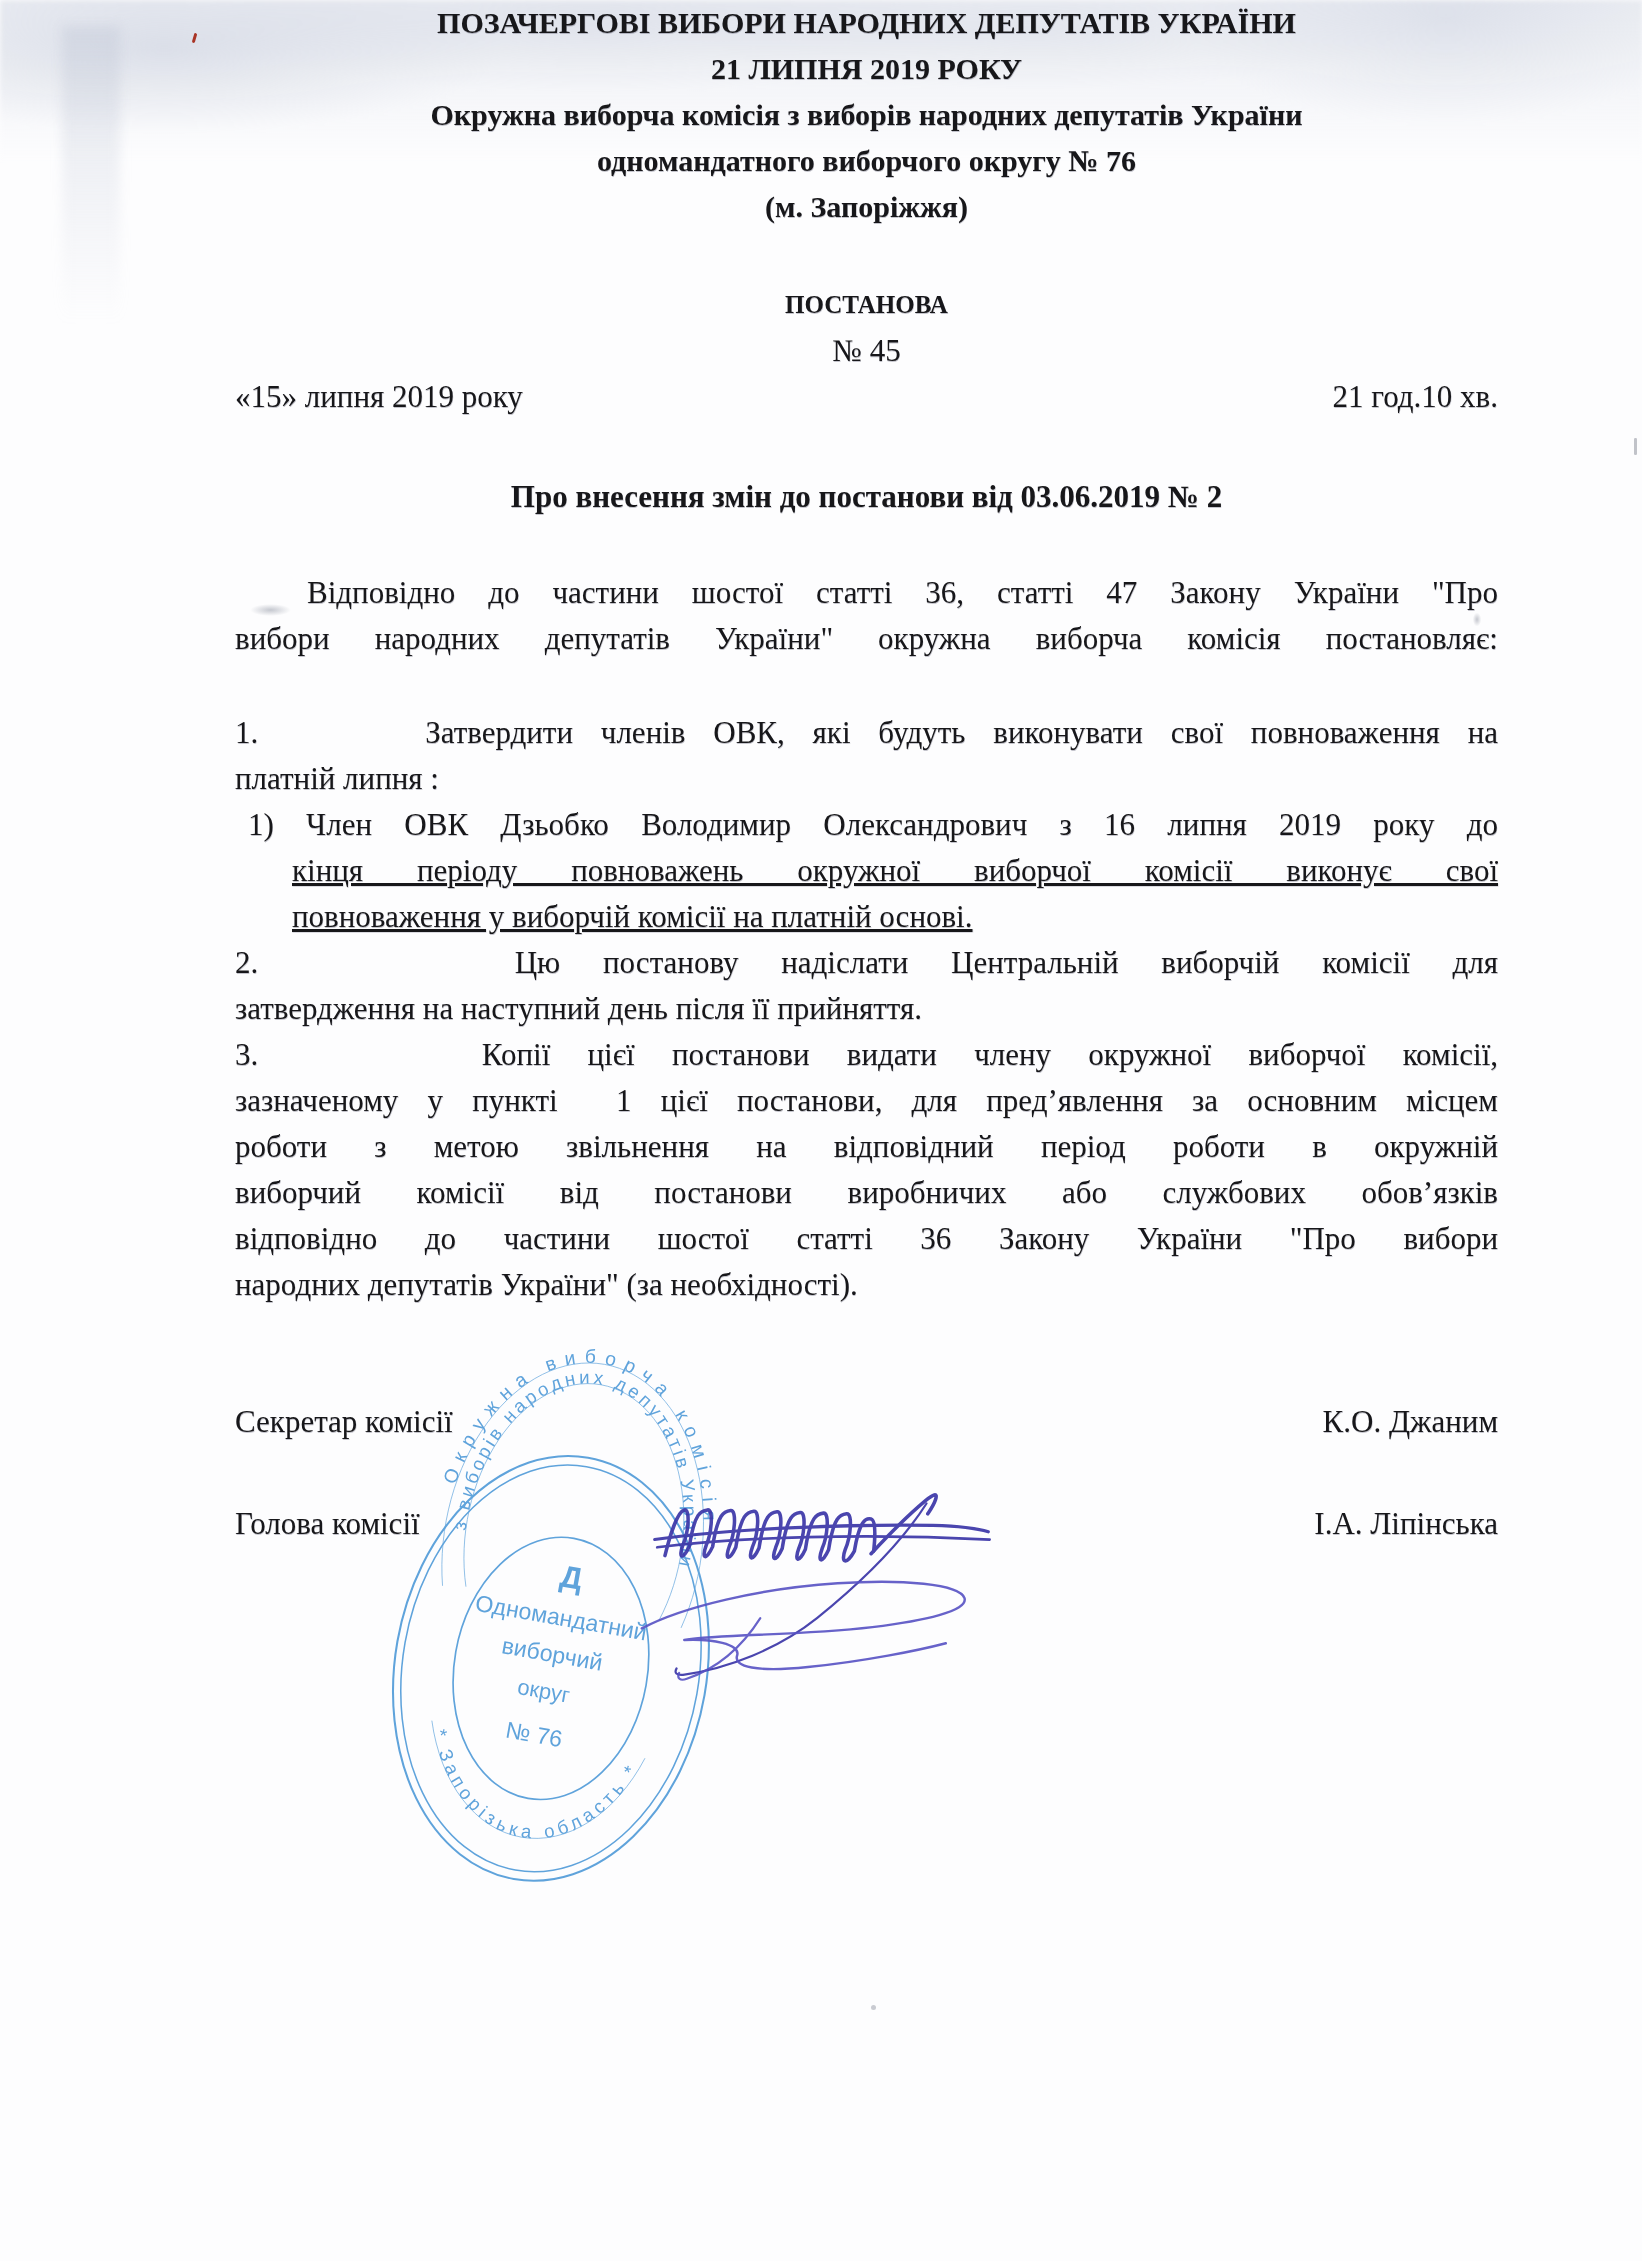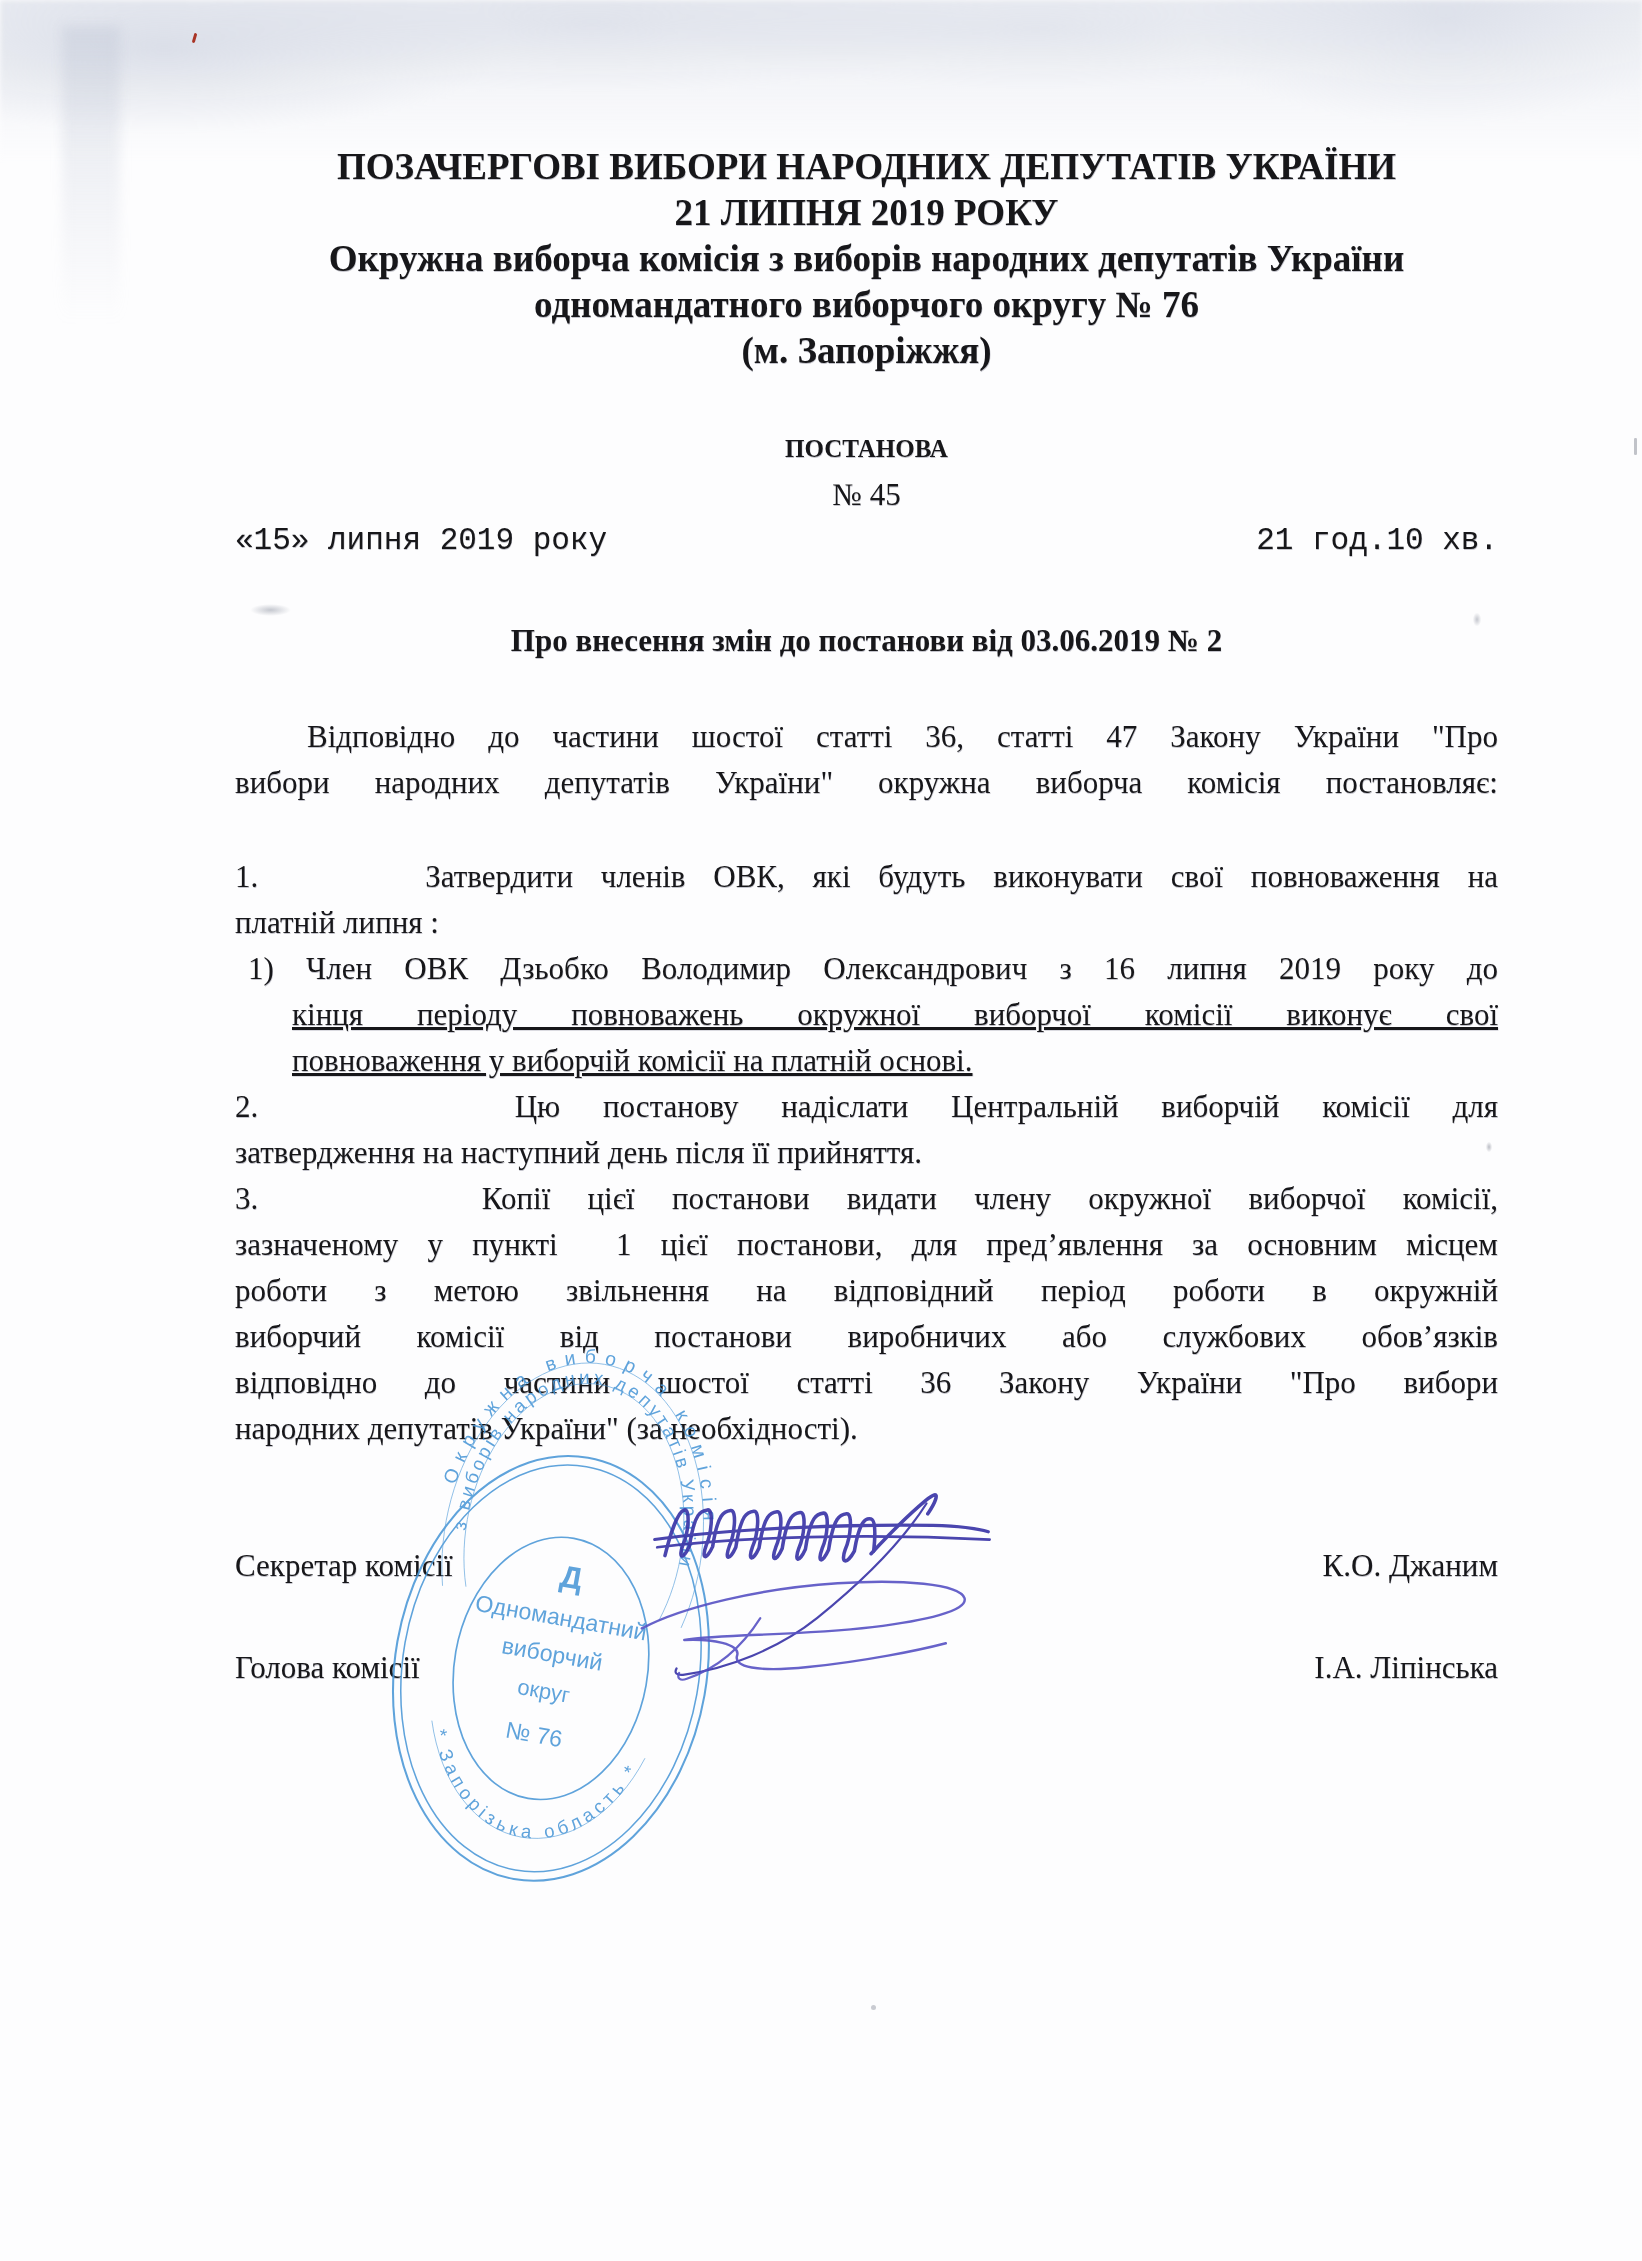--- a/index.html
+++ b/index.html
@@ -35,23 +35,23 @@
   .content{
     position:absolute;left:235px;top:0;width:1263px;
     font-size:31px;line-height:46px;
     text-shadow:0.4px 0.6px 0.5px rgba(50,50,75,.28);
   }
   .ln{min-height:46px;}
   .j{text-align:justify;text-align-last:justify;}
   .l{text-align:left;}
   .c{text-align:center;}
   .b{font-weight:700;}
-  .hdr{margin-top:144px;font-size:37px;}
+  .hdr{font-size:30px;}
   .title-block{margin-top:52px;}
-  .daterow{display:flex;justify-content:space-between;font-family:Liberation Mono, monospace;}
+  .daterow{display:flex;justify-content:space-between;}
   .subject{margin-top:54px;}
   .para-intro{margin-top:50px;font-family:Liberation Serif, serif;}
   .ti112{text-indent:72px;}
   .pl20{padding-left:13px;}
   .pl88{padding-left:57px;text-decoration:underline;}
   .item1{margin-top:48px;}
   .sigrow{display:flex;justify-content:space-between;}
   .sig1{margin-top:56px;}
   .sig2{margin-top:91px;}
   

